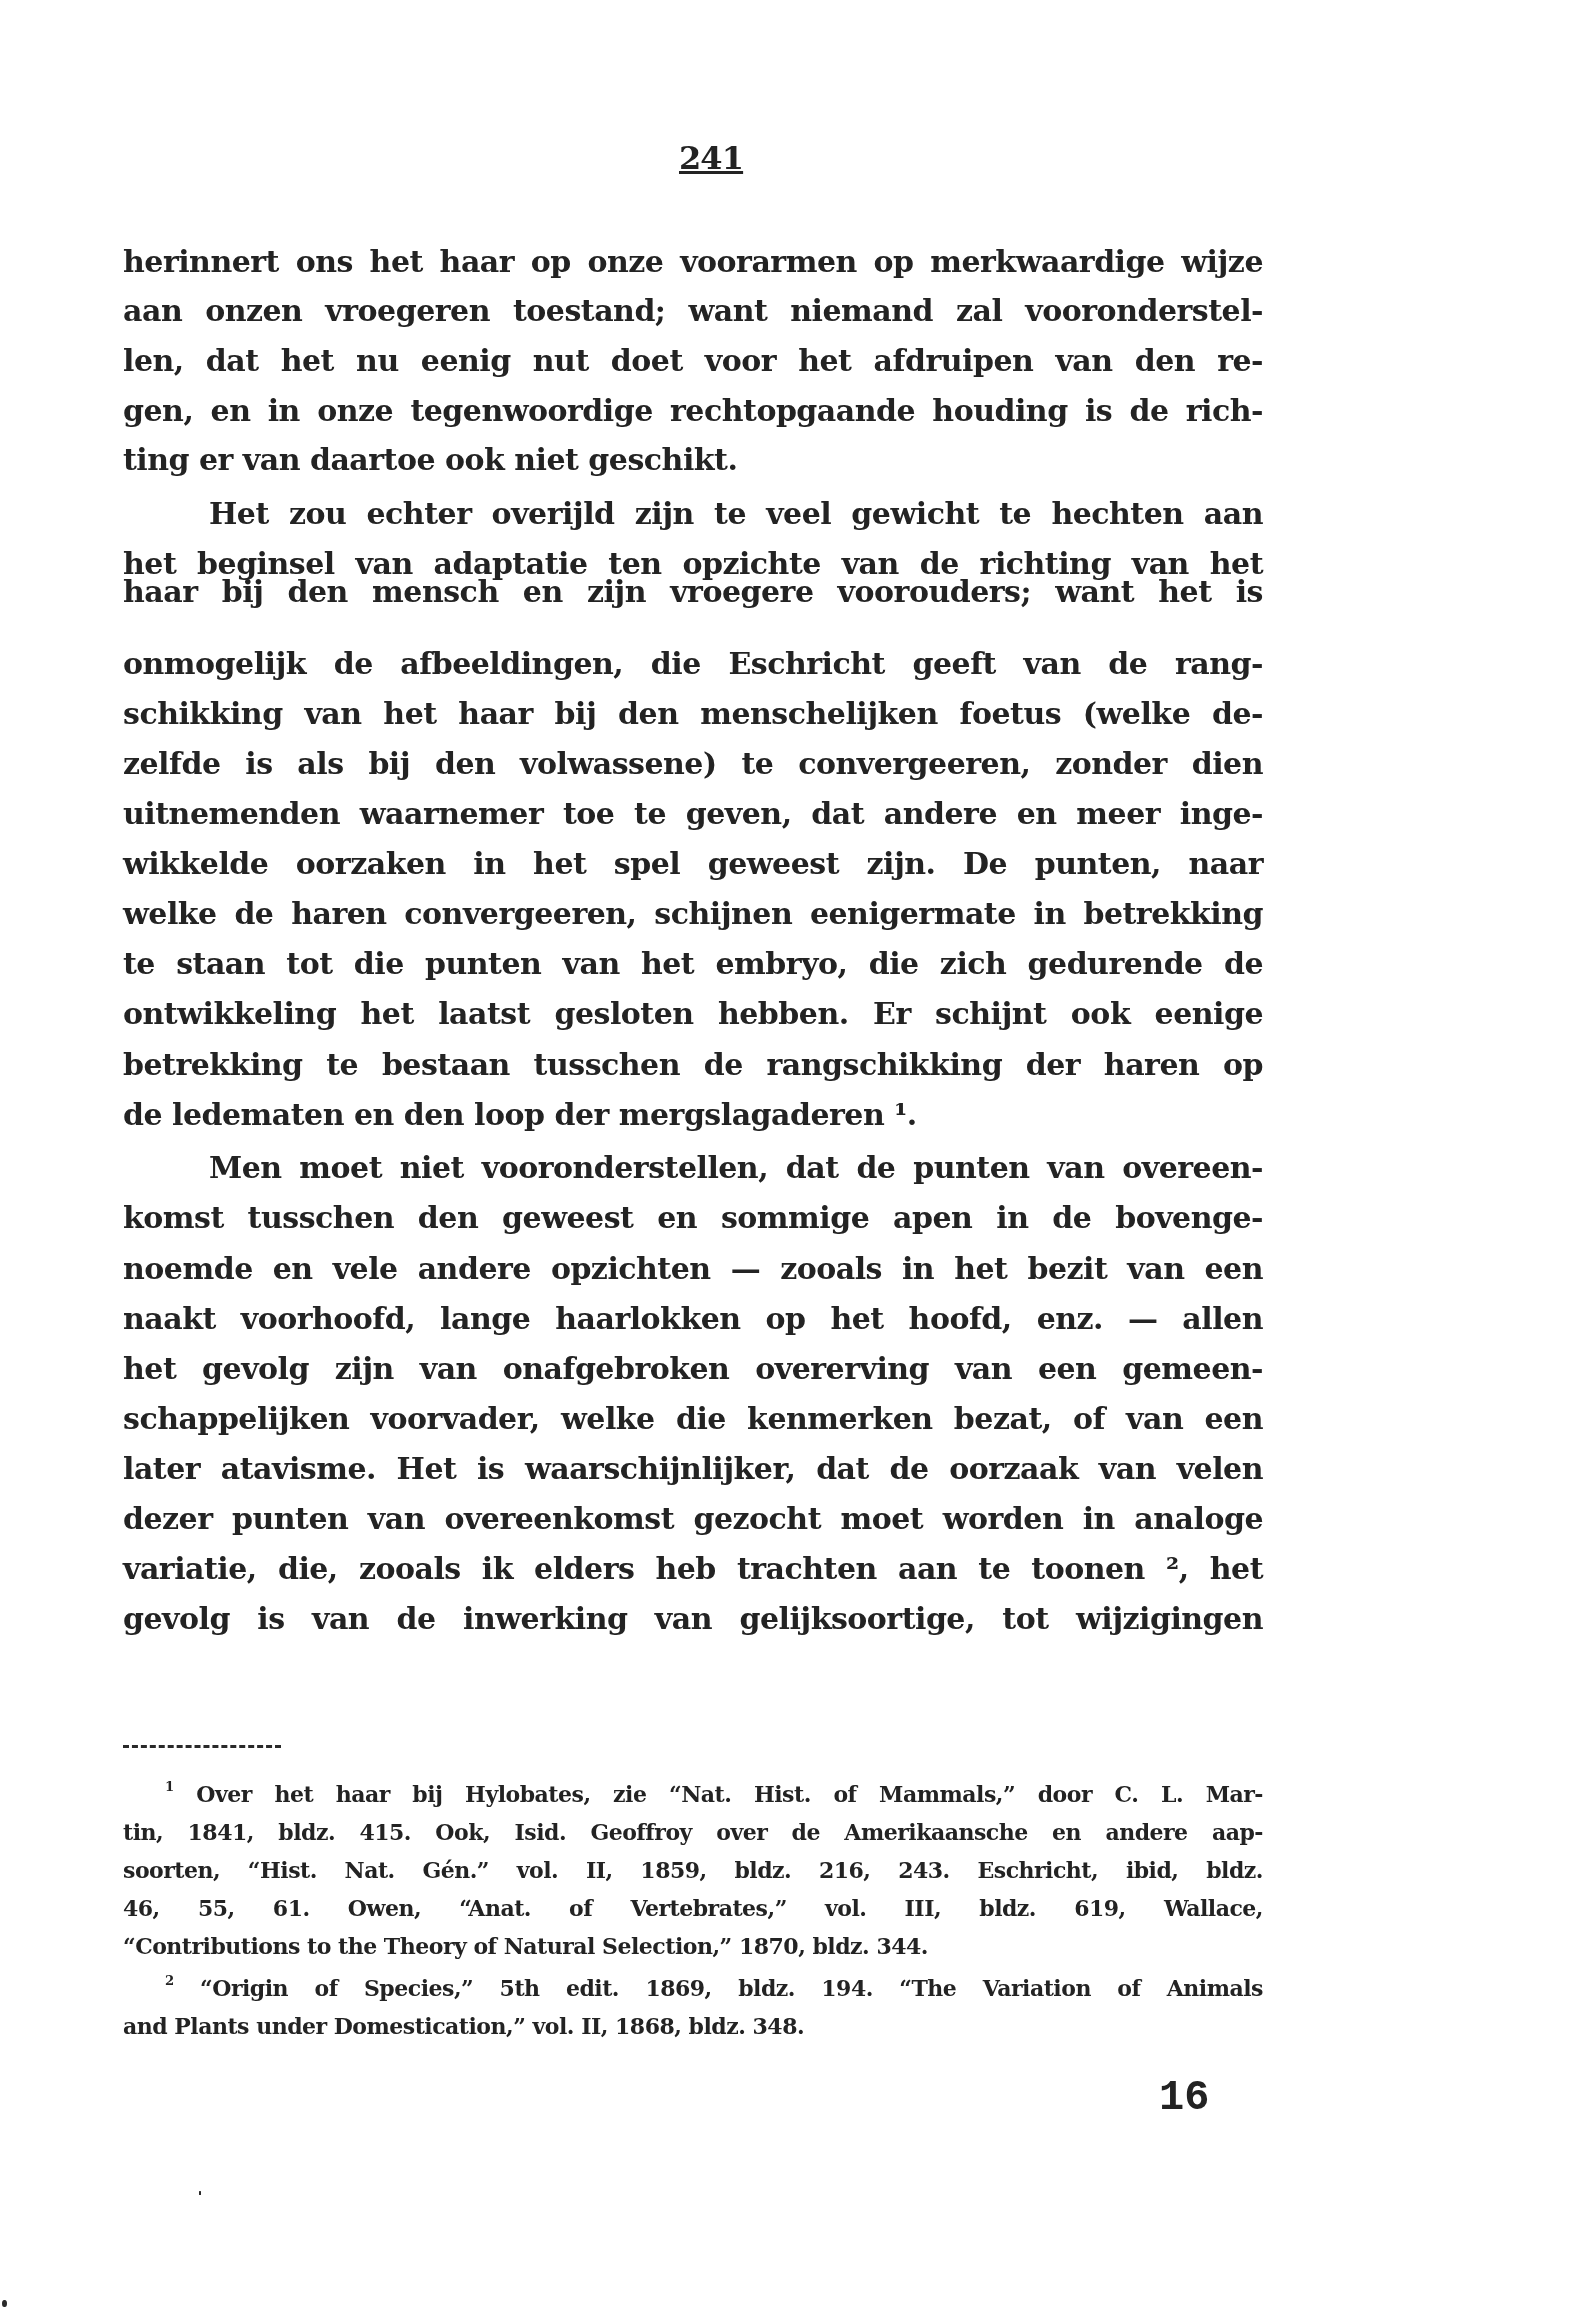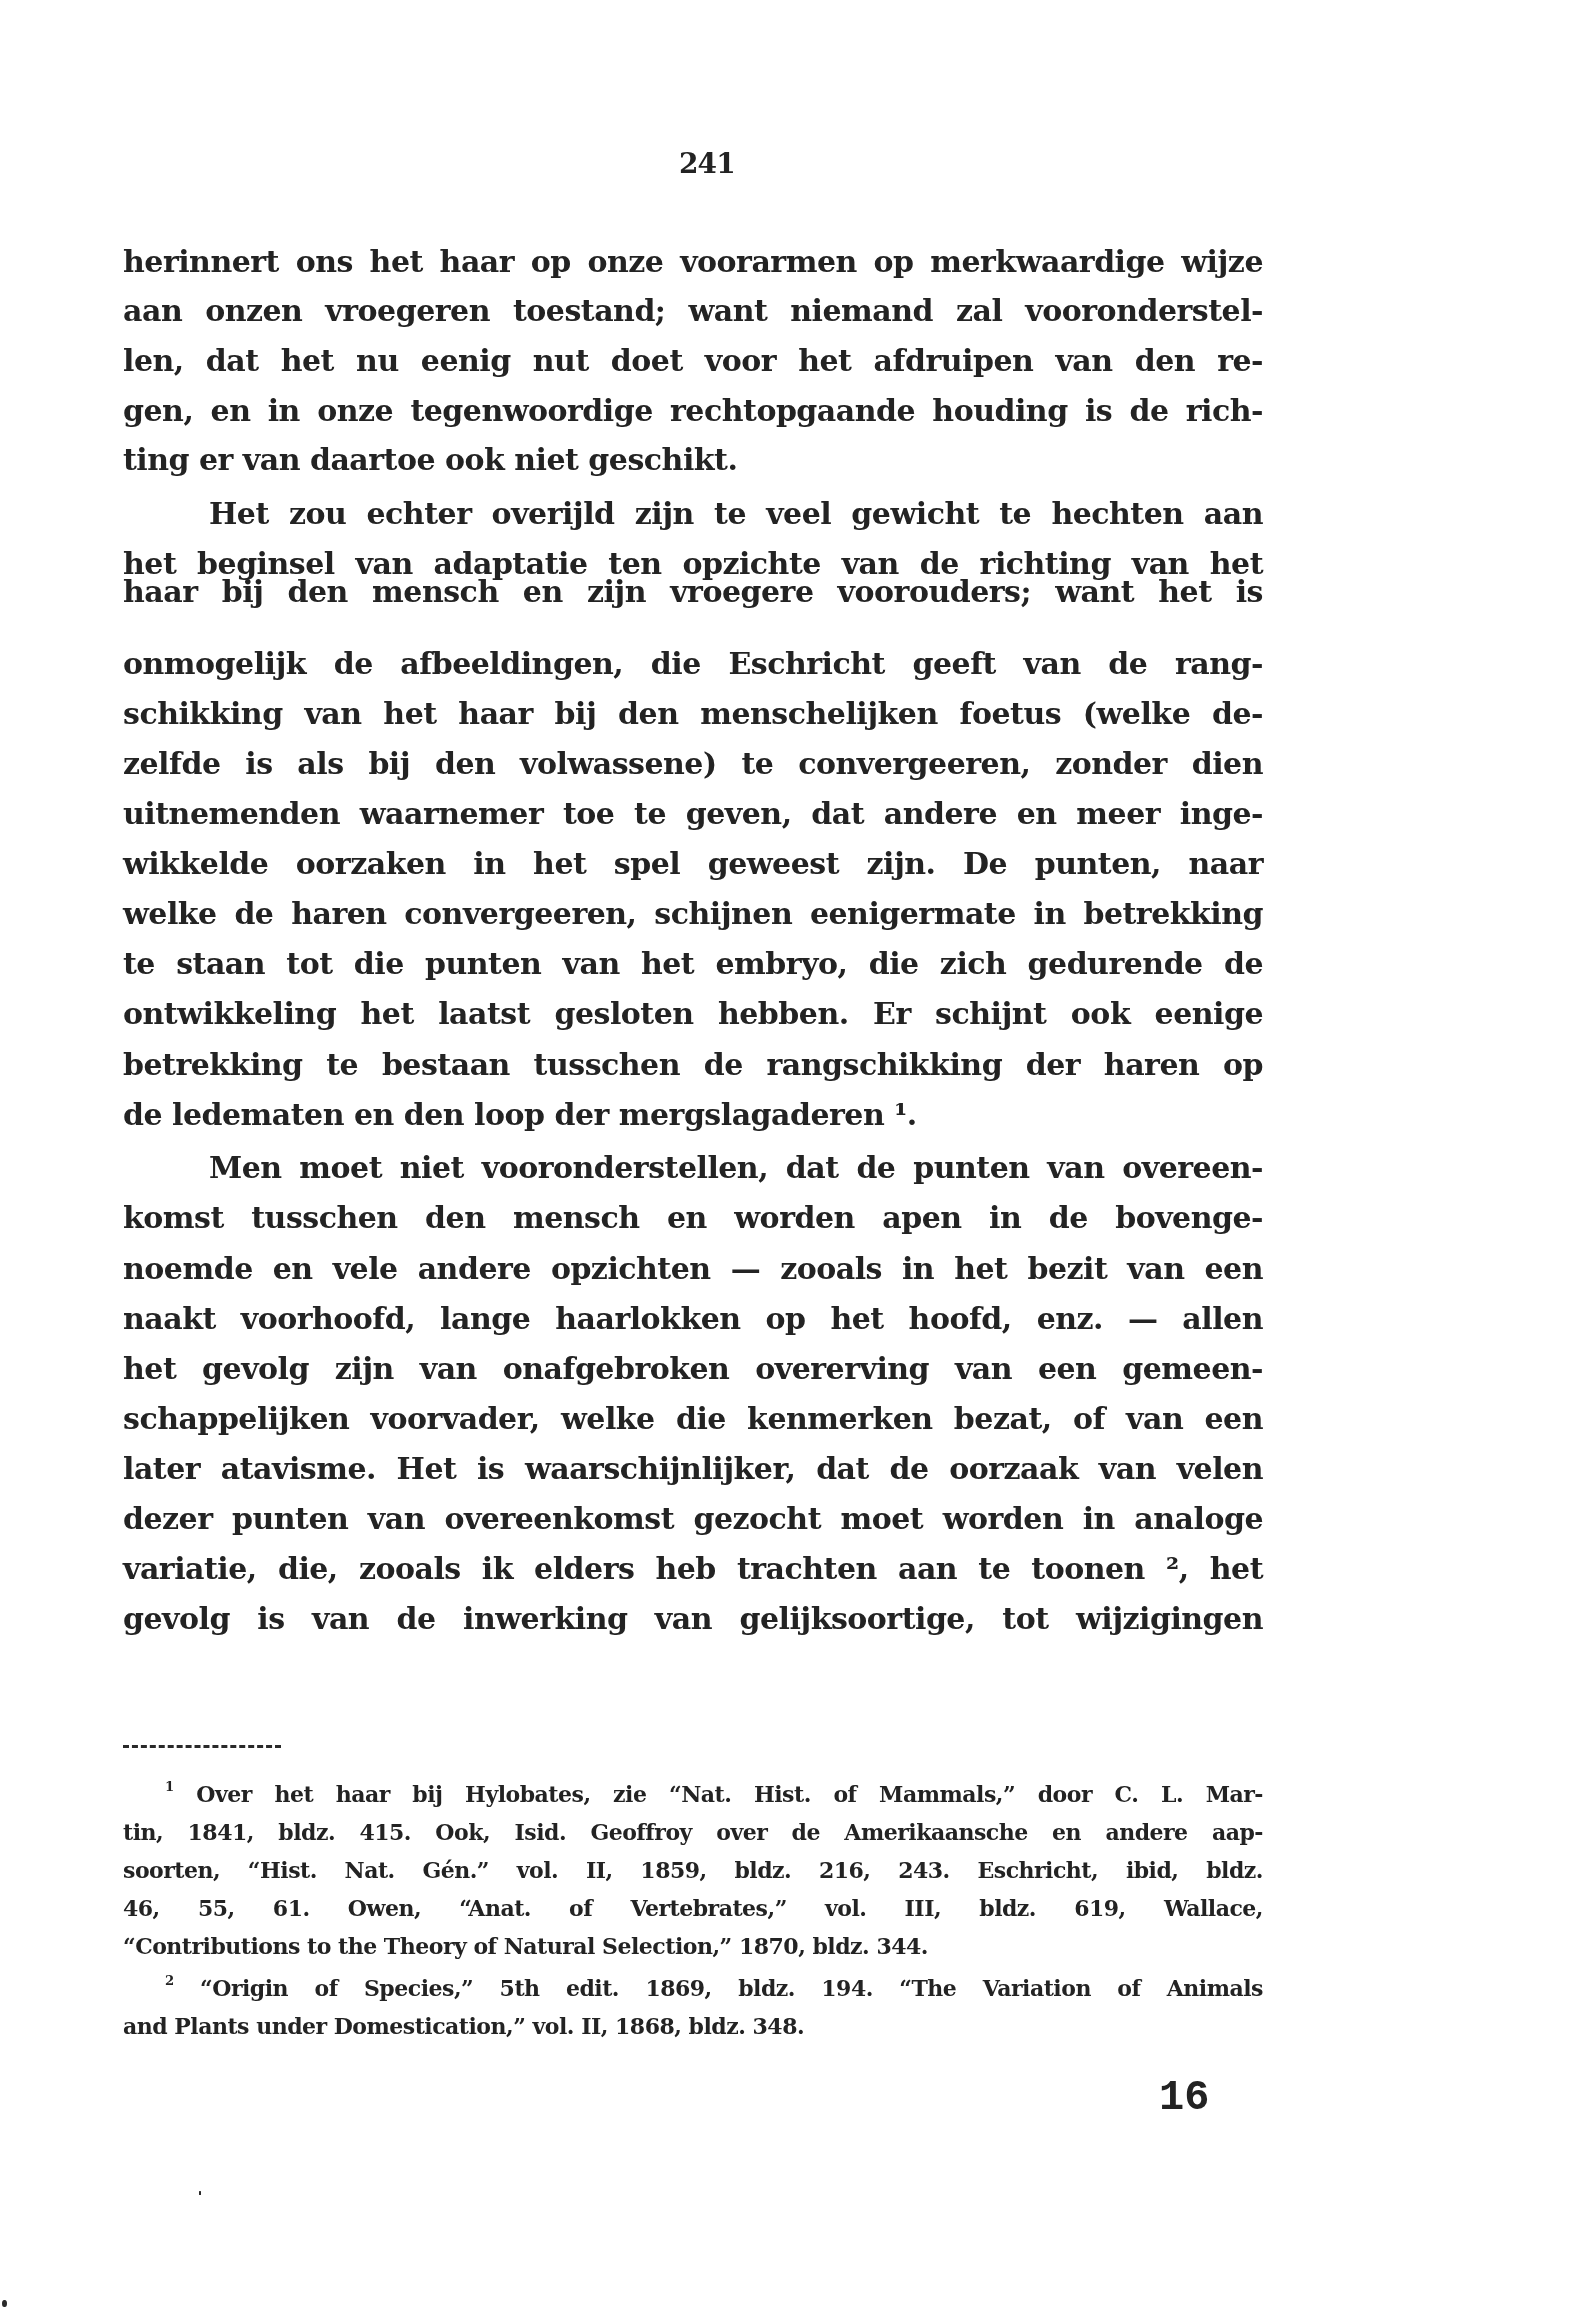--- a/index.html
+++ b/index.html
@@ -1,19 +1,19 @@
 <!DOCTYPE html>
 <html style="font-size:7.4px"><head>
 <meta charset="utf-8">
 <style>
   html, body { margin: 0; padding: 0; background: #ffffff; }
   body { width: 1572px; height: 2401px; position: relative; overflow: hidden; }
   .page { position: absolute; left: 0; top: 0; width: 1572px; height: 2401px; background: #ffffff; color: #232323; }
-  .folio { position: absolute; left: 679px; top: 141px; width: 51px; text-align: center;
-           font-family: "DejaVu Serif", serif; font-weight: bold; font-size: 28px; line-height: 46px; letter-spacing: -0.9px; }
+  .folio { position: absolute; left: 679px; top: 135px; width: 51px; text-align: center;
+           font-family: "DejaVu Serif", serif; font-weight: bold; font-size: 32px; line-height: 46px; letter-spacing: -0.9px; text-decoration: underline; }
   .body-line, .fn-line {
     position: absolute; left: 123px; width: 1140px; white-space: nowrap; overflow: visible;
     text-align: justify; text-align-last: justify;
   }
   .body-line {
     font-family: "DejaVu Serif", serif; font-weight: bold; font-size: 30px; line-height: 46px;
     transform-origin: left top; letter-spacing: -0.5px;
   }
   .body-line.last { text-align-last: left; }
   .body-line.indent { text-indent: 86px; }
@@ -55,21 +55,21 @@
     <div class="body-line" style="top:841px">wikkelde oorzaken in het spel geweest zijn. De punten, naar</div>
     <div class="body-line" style="top:891px">welke de haren convergeeren, schijnen eenigermate in betrekking</div>
     <div class="body-line" style="top:941px">te staan tot die punten van het embryo, die zich gedurende de</div>
     <div class="body-line" style="top:991px">ontwikkeling het laatst gesloten hebben. Er schijnt ook eenige</div>
     <div class="body-line" style="top:1042px">betrekking te bestaan tusschen de rangschikking der haren op</div>
     <div class="body-line last" style="top:1092px">de ledematen en den loop der mergslagaderen ¹.</div>
   </div>
 
   <div>
     <div class="body-line indent" style="top:1145px">Men moet niet vooronderstellen, dat de punten van overeen-</div>
-    <div class="body-line" style="top:1195px">komst tusschen den mensch en worden apen in de bovenge-</div>
+    <div class="body-line" style="top:1195px">komst tusschen den geweest en sommige apen in de bovenge-</div>
     <div class="body-line" style="top:1246px">noemde en vele andere opzichten — zooals in het bezit van een</div>
     <div class="body-line" style="top:1296px">naakt voorhoofd, lange haarlokken op het hoofd, enz. — allen</div>
     <div class="body-line" style="top:1346px">het gevolg zijn van onafgebroken overerving van een gemeen-</div>
     <div class="body-line" style="top:1396px">schappelijken voorvader, welke die kenmerken bezat, of van een</div>
     <div class="body-line" style="top:1446px">later atavisme. Het is waarschijnlijker, dat de oorzaak van velen</div>
     <div class="body-line" style="top:1496px">dezer punten van overeenkomst gezocht moet worden in analoge</div>
     <div class="body-line" style="top:1546px">variatie, die, zooals ik elders heb trachten aan te toonen ², het</div>
     <div class="body-line" style="top:1596px">gevolg is van de inwerking van gelijksoortige, tot wijzigingen</div>
   </div>
 

